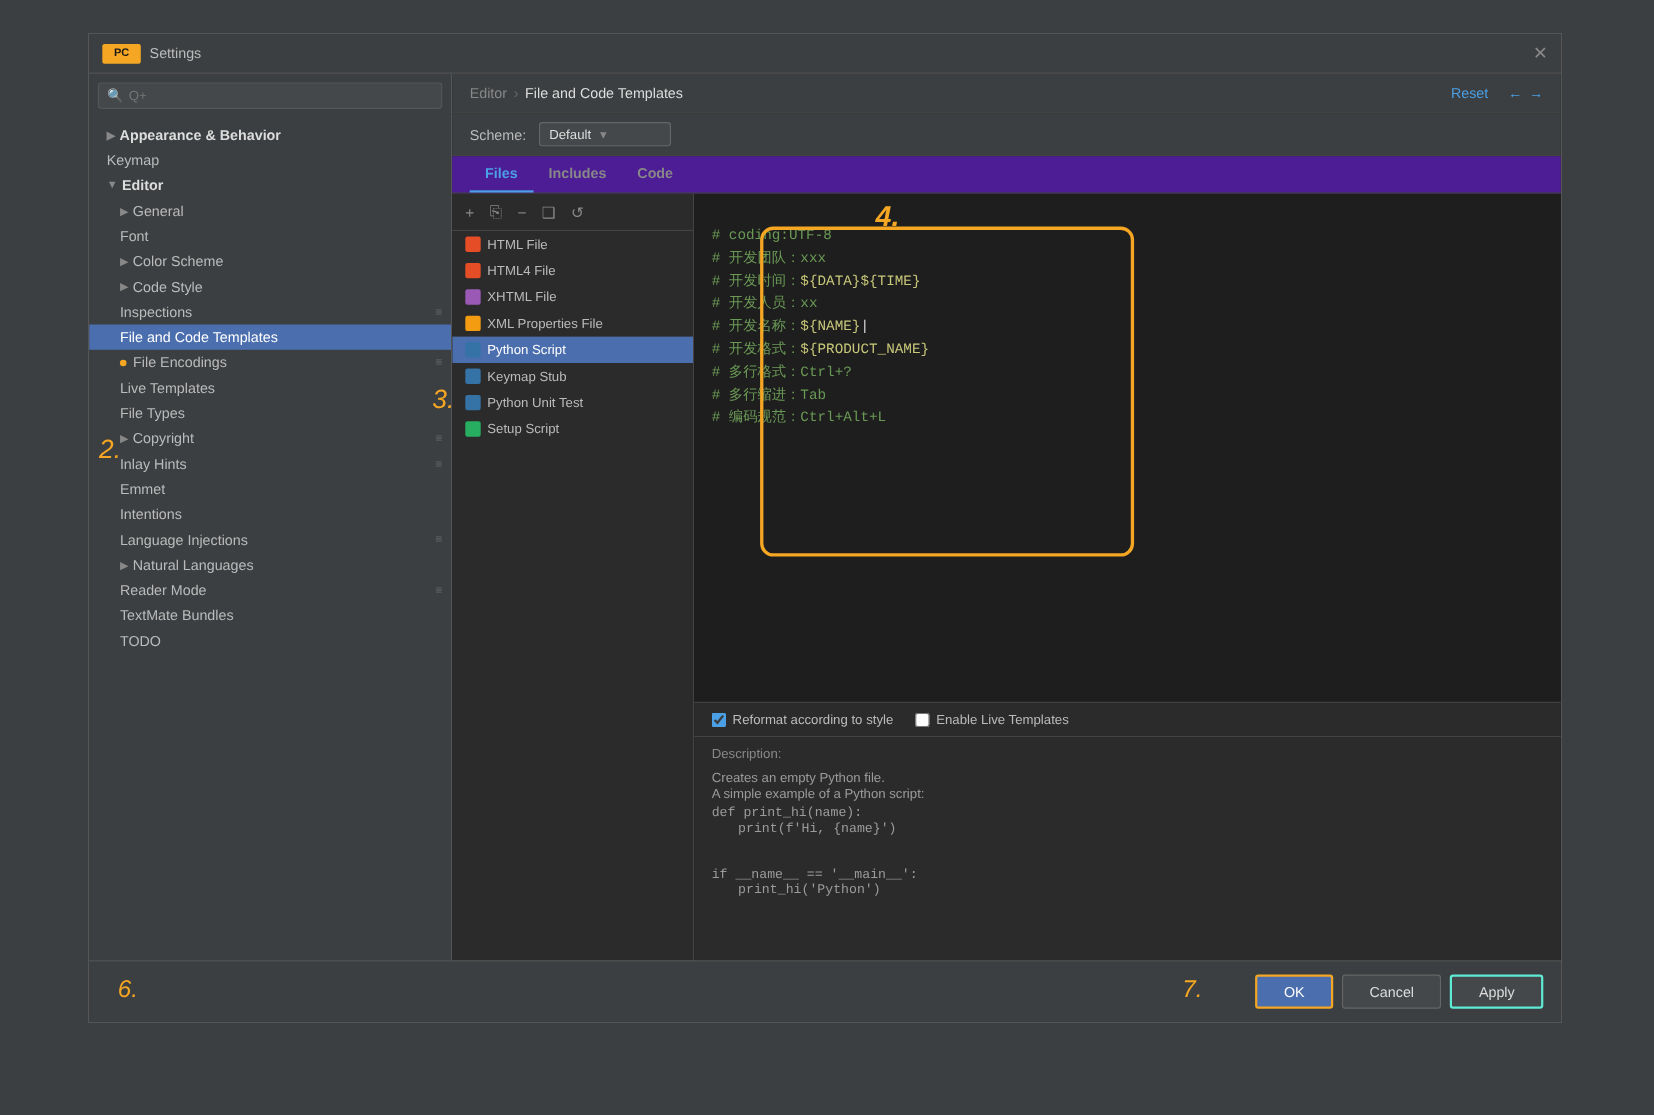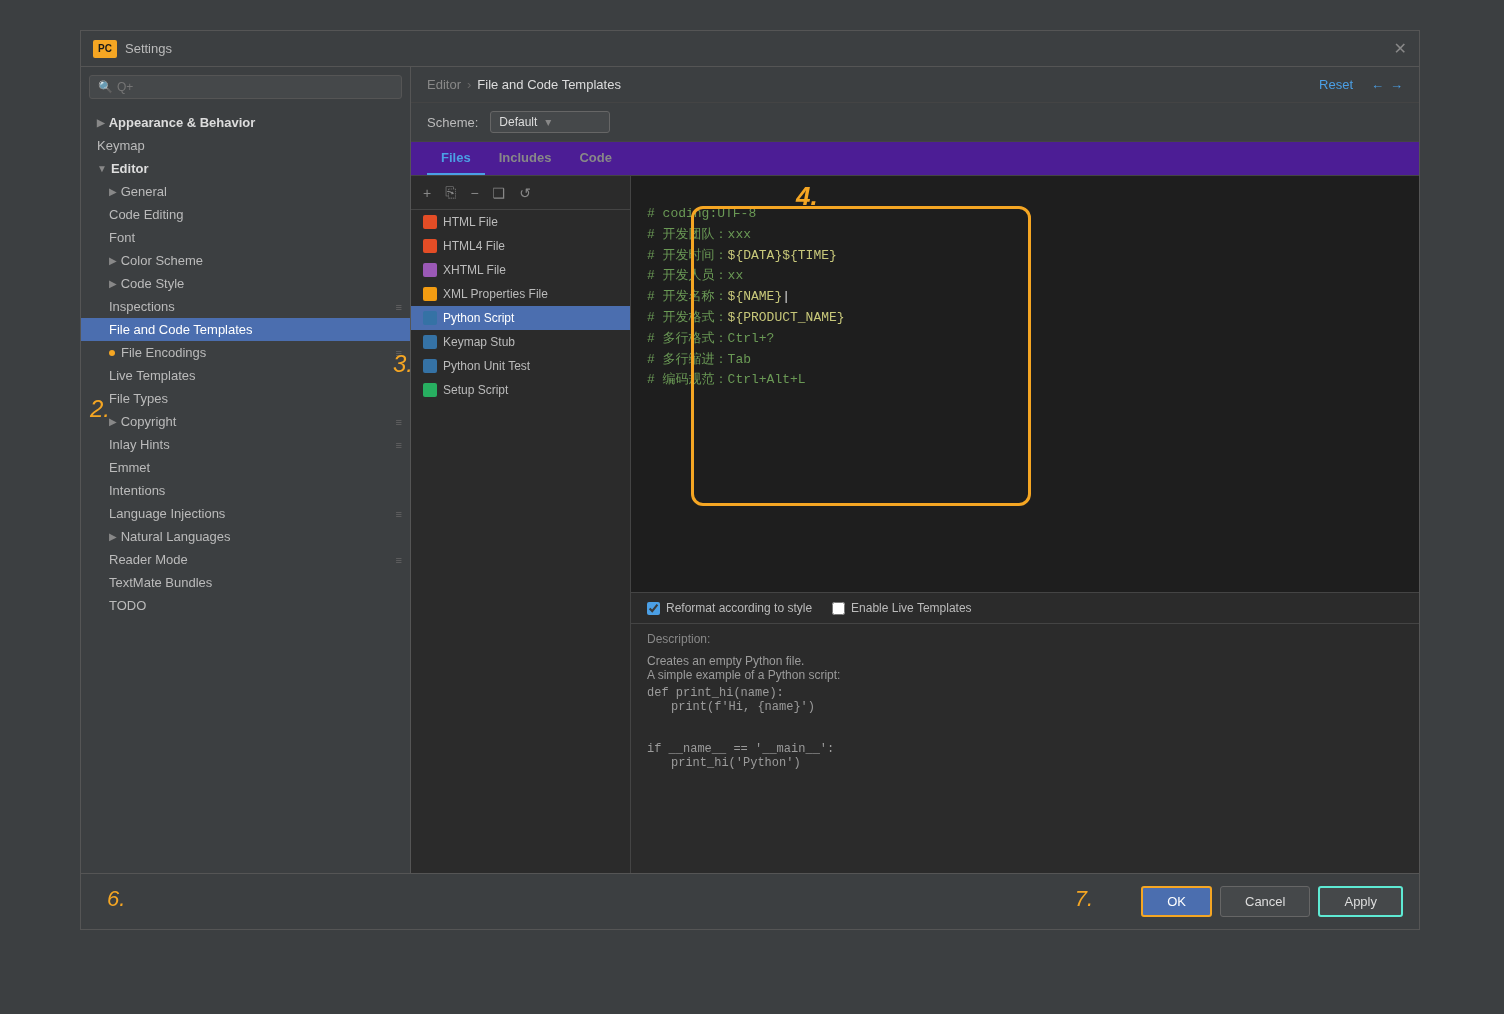--- a/index.html
+++ b/index.html
@@ -26,21 +26,21 @@
     .titlebar {
       background: #3c3f41;
       border-bottom: 1px solid #555;
       display: flex;
       align-items: center;
       padding: 6px 12px;
       height: 36px;
       flex-shrink: 0;
     }
     .titlebar-icon {
-      width: 24px;
+      width: 35px;
       height: 18px;
       background: #f5a623;
       border-radius: 2px;
       margin-right: 8px;
       display: flex;
       align-items: center;
       justify-content: center;
       font-size: 10px;
       font-weight: bold;
       color: #1a1a1a;
@@ -284,21 +284,21 @@
       gap: 6px;
       font-size: 12px;
       color: #bbb;
     }
     .checkbox-row input[type="checkbox"] {
       accent-color: #4b9fe5;
     }
     .description-panel {
       background: #2b2b2b;
       border-top: 1px solid #444;
-      height: 250px;
+      height: 204px;
       overflow-y: auto;
     }
     .description-label {
       padding: 8px 16px 4px;
       color: #888;
       font-size: 12px;
     }
     .description-content {
       padding: 4px 16px 8px;
       font-size: 12px;
@@ -377,23 +377,20 @@
         <div class="nav-item bold">
           <span class="arrow">▼</span>
           <span>Editor</span>
         </div>
 
         <div class="nav-item indent1">
           <span class="arrow">▶</span>
           <span>General</span>
         </div>
 
-        <div class="nav-item indent1">
-          <span>Code Editing</span>
-        </div>
 
         <div class="nav-item indent1">
           <span>Font</span>
         </div>
 
         <div class="nav-item indent1">
           <span class="arrow">▶</span>
           <span>Color Scheme</span>
         </div>
 

